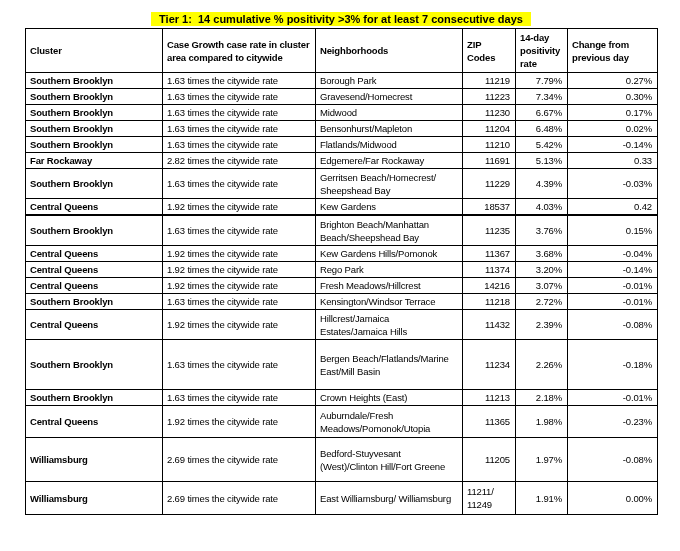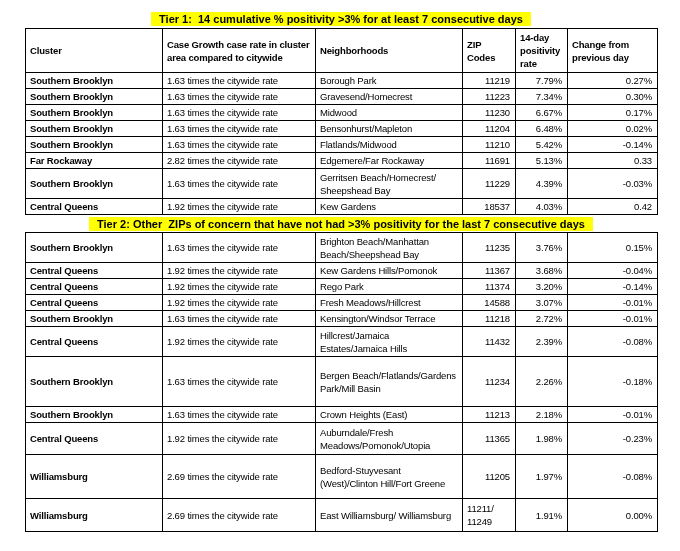--- a/index.html
+++ b/index.html
@@ -151,21 +151,20 @@
           <td class="cluster">Central Queens</td>
           <td>1.92 times the citywide rate</td>
           <td>Kew Gardens</td>
           <td class="num">18537</td>
           <td class="num">4.03%</td>
           <td class="num">0.42</td>
         </tr>
       </tbody>
   </table>
 
-  <div class="tier-title tier-title-2"><span class="hl">Tier 2: Other  ZIPs of concern that have not had &gt;3% positivity for the last 7 consecutive days</span></div>
 
   <table id="tier2-table">
     <colgroup>
       <col class="c1">
         <col class="c2">
         <col class="c3">
       <col class="c4">
         <col class="c5">
         <col class="c6">
     </colgroup>
@@ -191,21 +190,21 @@
           <td>1.92 times the citywide rate</td>
           <td>Rego Park</td>
           <td class="num">11374</td>
           <td class="num">3.20%</td>
           <td class="num">-0.14%</td>
         </tr>
         <tr>
           <td class="cluster">Central Queens</td>
           <td>1.92 times the citywide rate</td>
           <td>Fresh Meadows/Hillcrest</td>
-          <td class="num">14588</td>
+          <td class="num">14216</td>
           <td class="num">3.07%</td>
           <td class="num">-0.01%</td>
         </tr>
         <tr>
           <td class="cluster">Southern Brooklyn</td>
           <td>1.63 times the citywide rate</td>
           <td>Kensington/Windsor Terrace</td>
           <td class="num">11218</td>
           <td class="num">2.72%</td>
           <td class="num">-0.01%</td>
@@ -214,21 +213,21 @@
           <td class="cluster">Central Queens</td>
           <td>1.92 times the citywide rate</td>
           <td>Hillcrest/Jamaica Estates/Jamaica Hills</td>
           <td class="num">11432</td>
           <td class="num">2.39%</td>
           <td class="num">-0.08%</td>
         </tr>
         <tr>
           <td class="cluster">Southern Brooklyn</td>
           <td>1.63 times the citywide rate</td>
-          <td>Bergen Beach/Flatlands/Gardens Park/Mill Basin</td>
+          <td>Bergen Beach/Flatlands/Marine East/Mill Basin</td>
           <td class="num">11234</td>
           <td class="num">2.26%</td>
           <td class="num">-0.18%</td>
         </tr>
         <tr>
           <td class="cluster">Southern Brooklyn</td>
           <td>1.63 times the citywide rate</td>
           <td>Crown Heights (East)</td>
           <td class="num">11213</td>
           <td class="num">2.18%</td>

